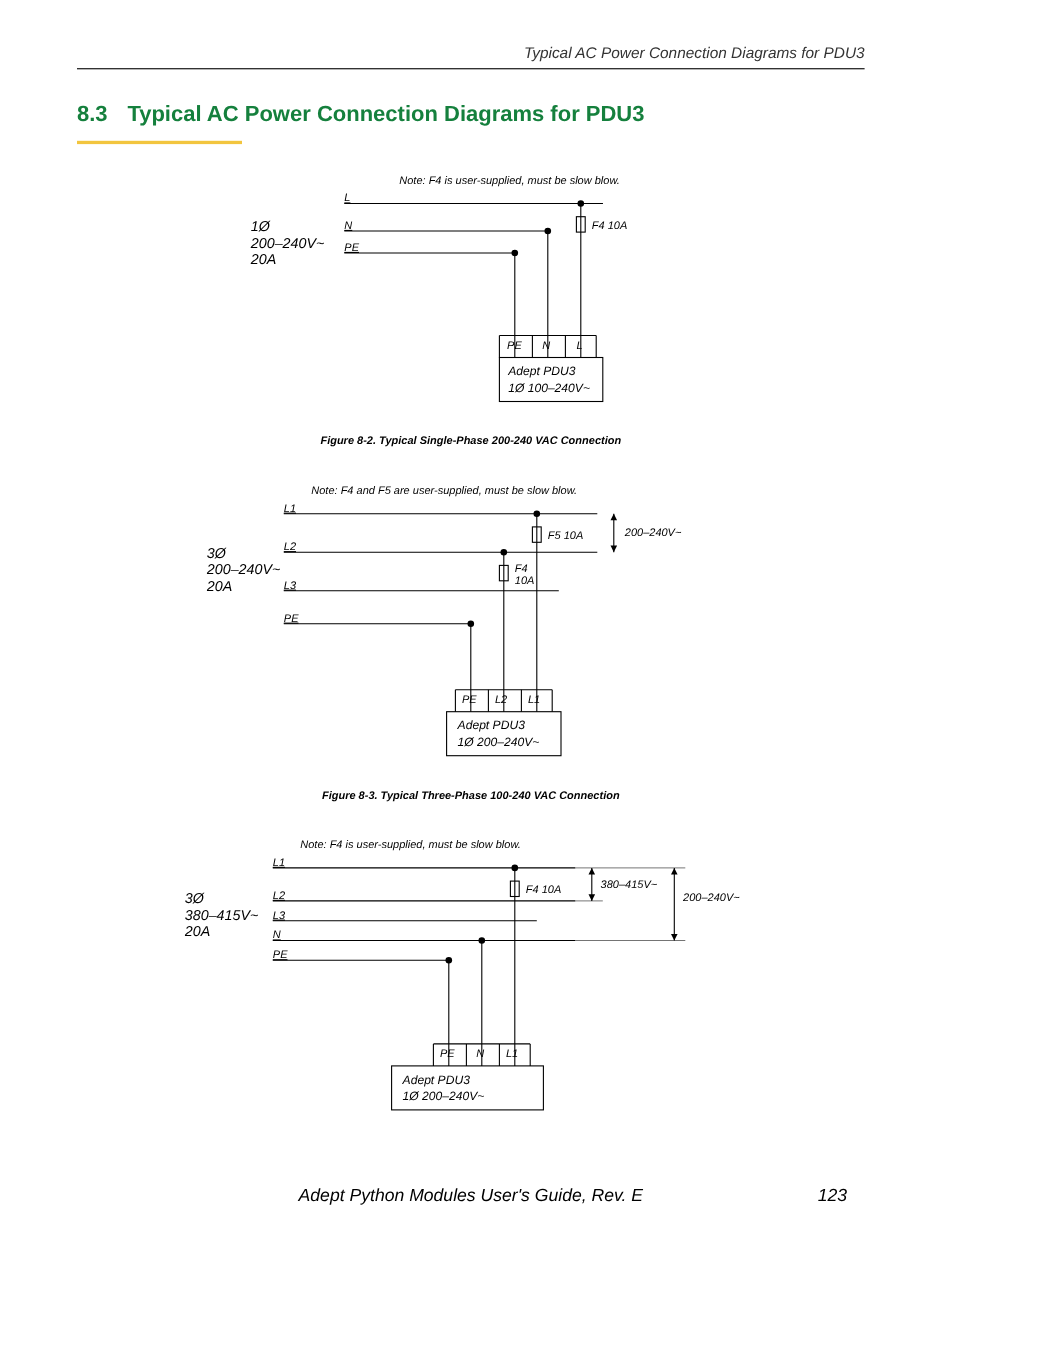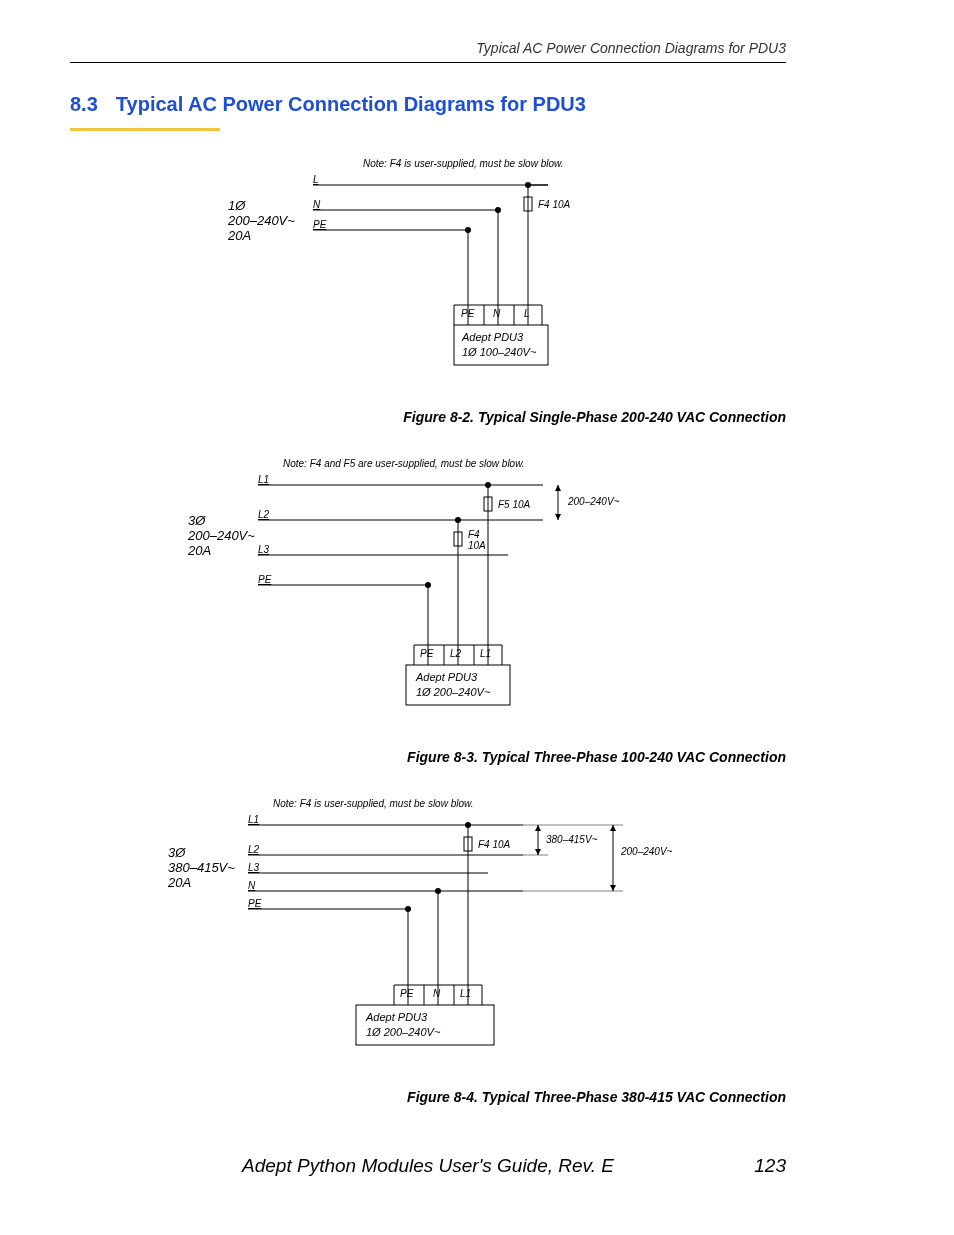--- a/index.html
+++ b/index.html
@@ -18,21 +18,21 @@
   .running-header {
     text-align: right;
     font-style: italic;
     font-size: 14px;
     color: #333;
     padding-bottom: 6px;
     border-bottom: 1px solid #000;
     margin-bottom: 30px;
   }
   .section-heading {
-    color: #1d4ed8;
+    color: #15803d;
     font-family: "Arial Black", Arial, sans-serif;
     font-weight: 900;
     font-size: 20px;
     padding-bottom: 6px;
     display: inline-block;
     margin-bottom: 20px;
   }
   .section-number {
     margin-right: 18px;
   }
@@ -44,35 +44,35 @@
     margin-bottom: 24px;
   }
   .figure-holder {
     text-align: center;
     margin: 0 auto 30px auto;
     font-style: italic;
   }
   .figure-caption {
     font-family: Arial, sans-serif;
     font-weight: bold;
-    font-size: 14px;
-    text-align: right;
-    margin-top: 24px;
+    font-size: 10px;
+    text-align: center;
+    margin-top: 11px;
     margin-bottom: 30px;
   }
   .footer {
     text-align: center;
     font-style: italic;
-    font-size: 19px;
+    font-size: 16px;
     margin-top: 50px;
     position: relative;
   }
   .page-number {
     position: absolute;
-    right: 0;
+    right: 16px;
     font-style: italic;
   }
   svg {
     display: block;
     margin: 0 auto;
   }
   .small-label {
     font-size: 10px;
     font-family: Arial, sans-serif;
   }
@@ -260,21 +260,20 @@
       <line x1="286" y1="190" x2="286" y2="210" stroke="#000"></line>
       <line x1="314" y1="190" x2="314" y2="210" stroke="#000"></line>
       <text x="232" y="202" class="small-label">PE</text>
       <text x="265" y="202" class="small-label">N</text>
       <text x="292" y="202" class="small-label">L1</text>
 
       <rect x="188" y="210" width="138" height="40" fill="none" stroke="#000"></rect>
       <text x="198" y="226" class="med-label">Adept PDU3</text>
       <text x="198" y="241" class="med-label">1Ø 200–240V~</text>
     </svg>
-    <div class="figure-caption">Figure 8-4. Typical Three-Phase 380-415 VAC Connection</div>
   </div>
 
   <div class="footer">
     <span>Adept Python Modules User's Guide, Rev. E</span>
     <span class="page-number">123</span>
   </div>
 
 </div>
 
 </body></html>

